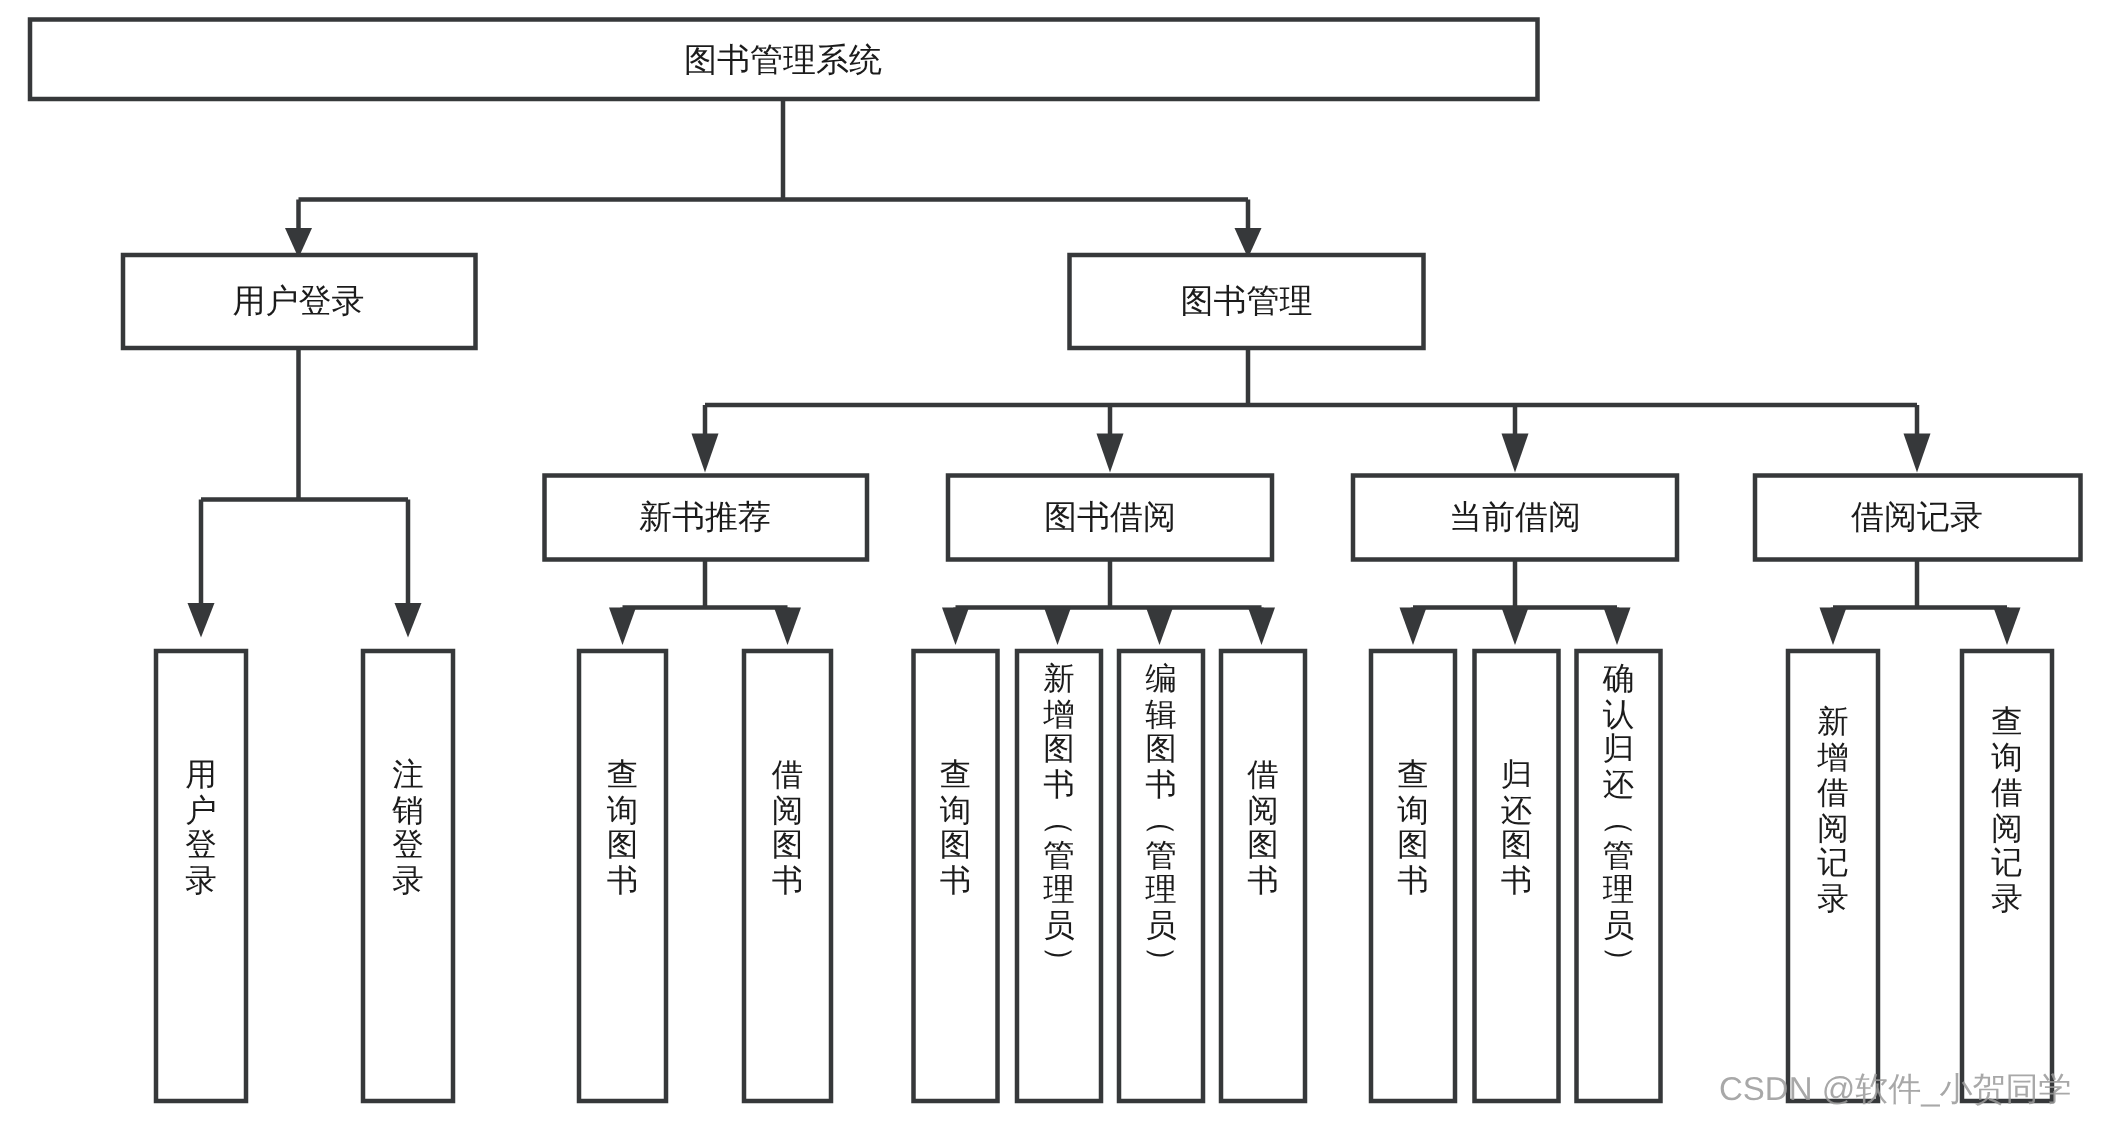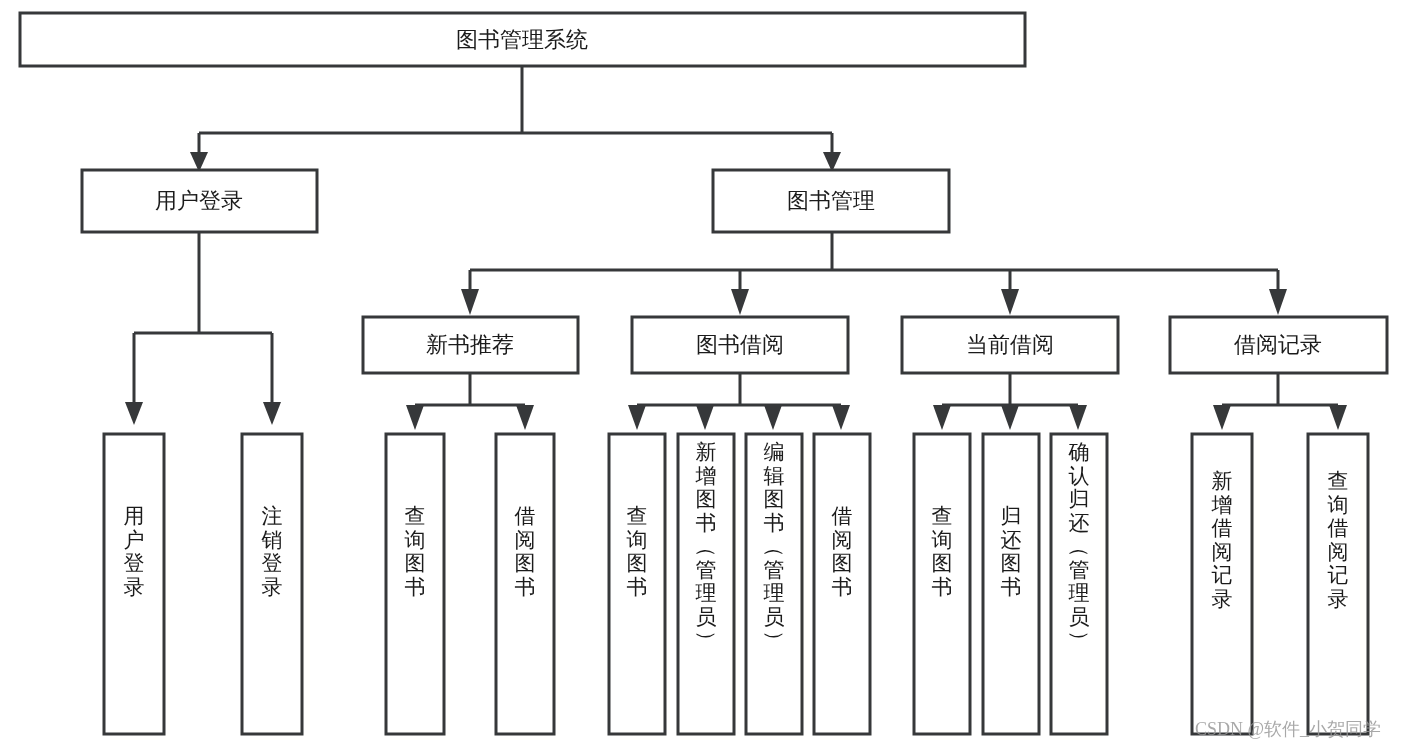--- a/index.html
+++ b/index.html
@@ -67,22 +67,22 @@
     display: block;
   }
   .vlabel span.paren {
     display: block;
     transform: rotate(90deg);
   }
   .watermark {
     position: absolute;
     right: 8px;
     bottom: 6px;
-    font-family: Liberation Serif, serif;
-    font-size: 18px;
+    font-family: Liberation Sans, sans-serif;
+    font-size: 22px;
     color: #9a9a9a;
     opacity: 0.85;
     white-space: nowrap;
     pointer-events: none;
     margin-top: 43px;
   }
 </style>
 </head>
 <body>
 

